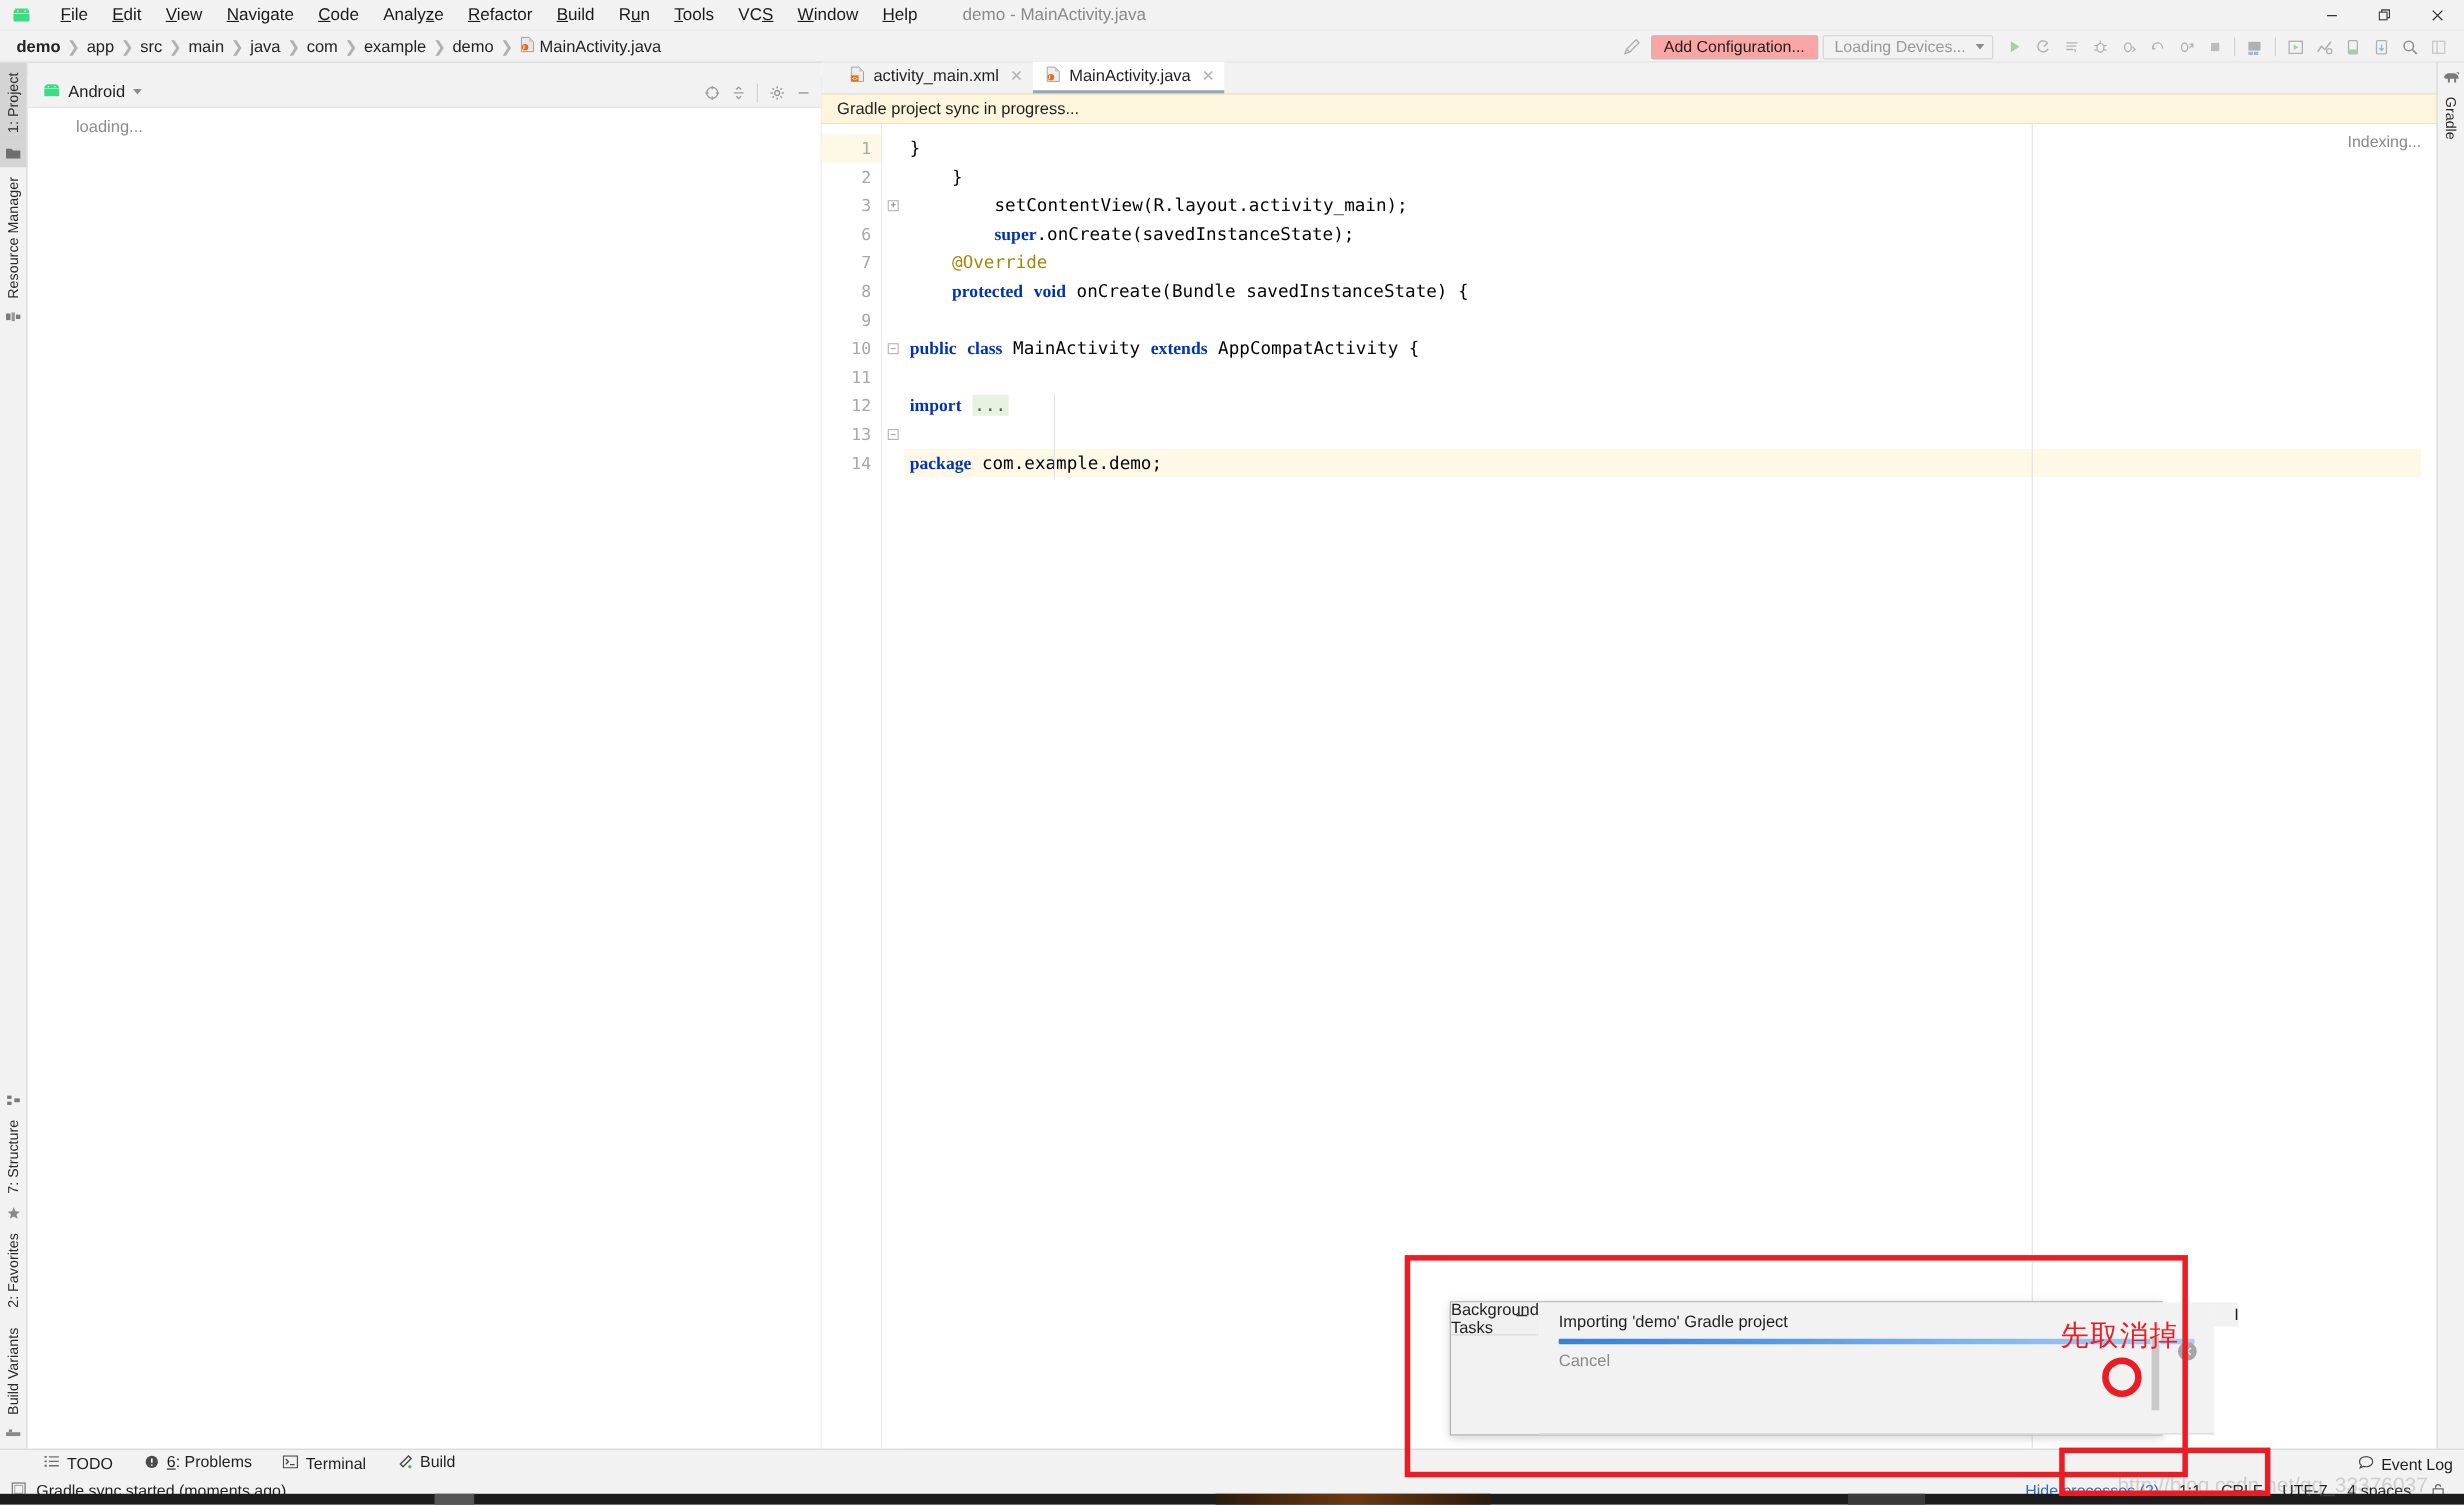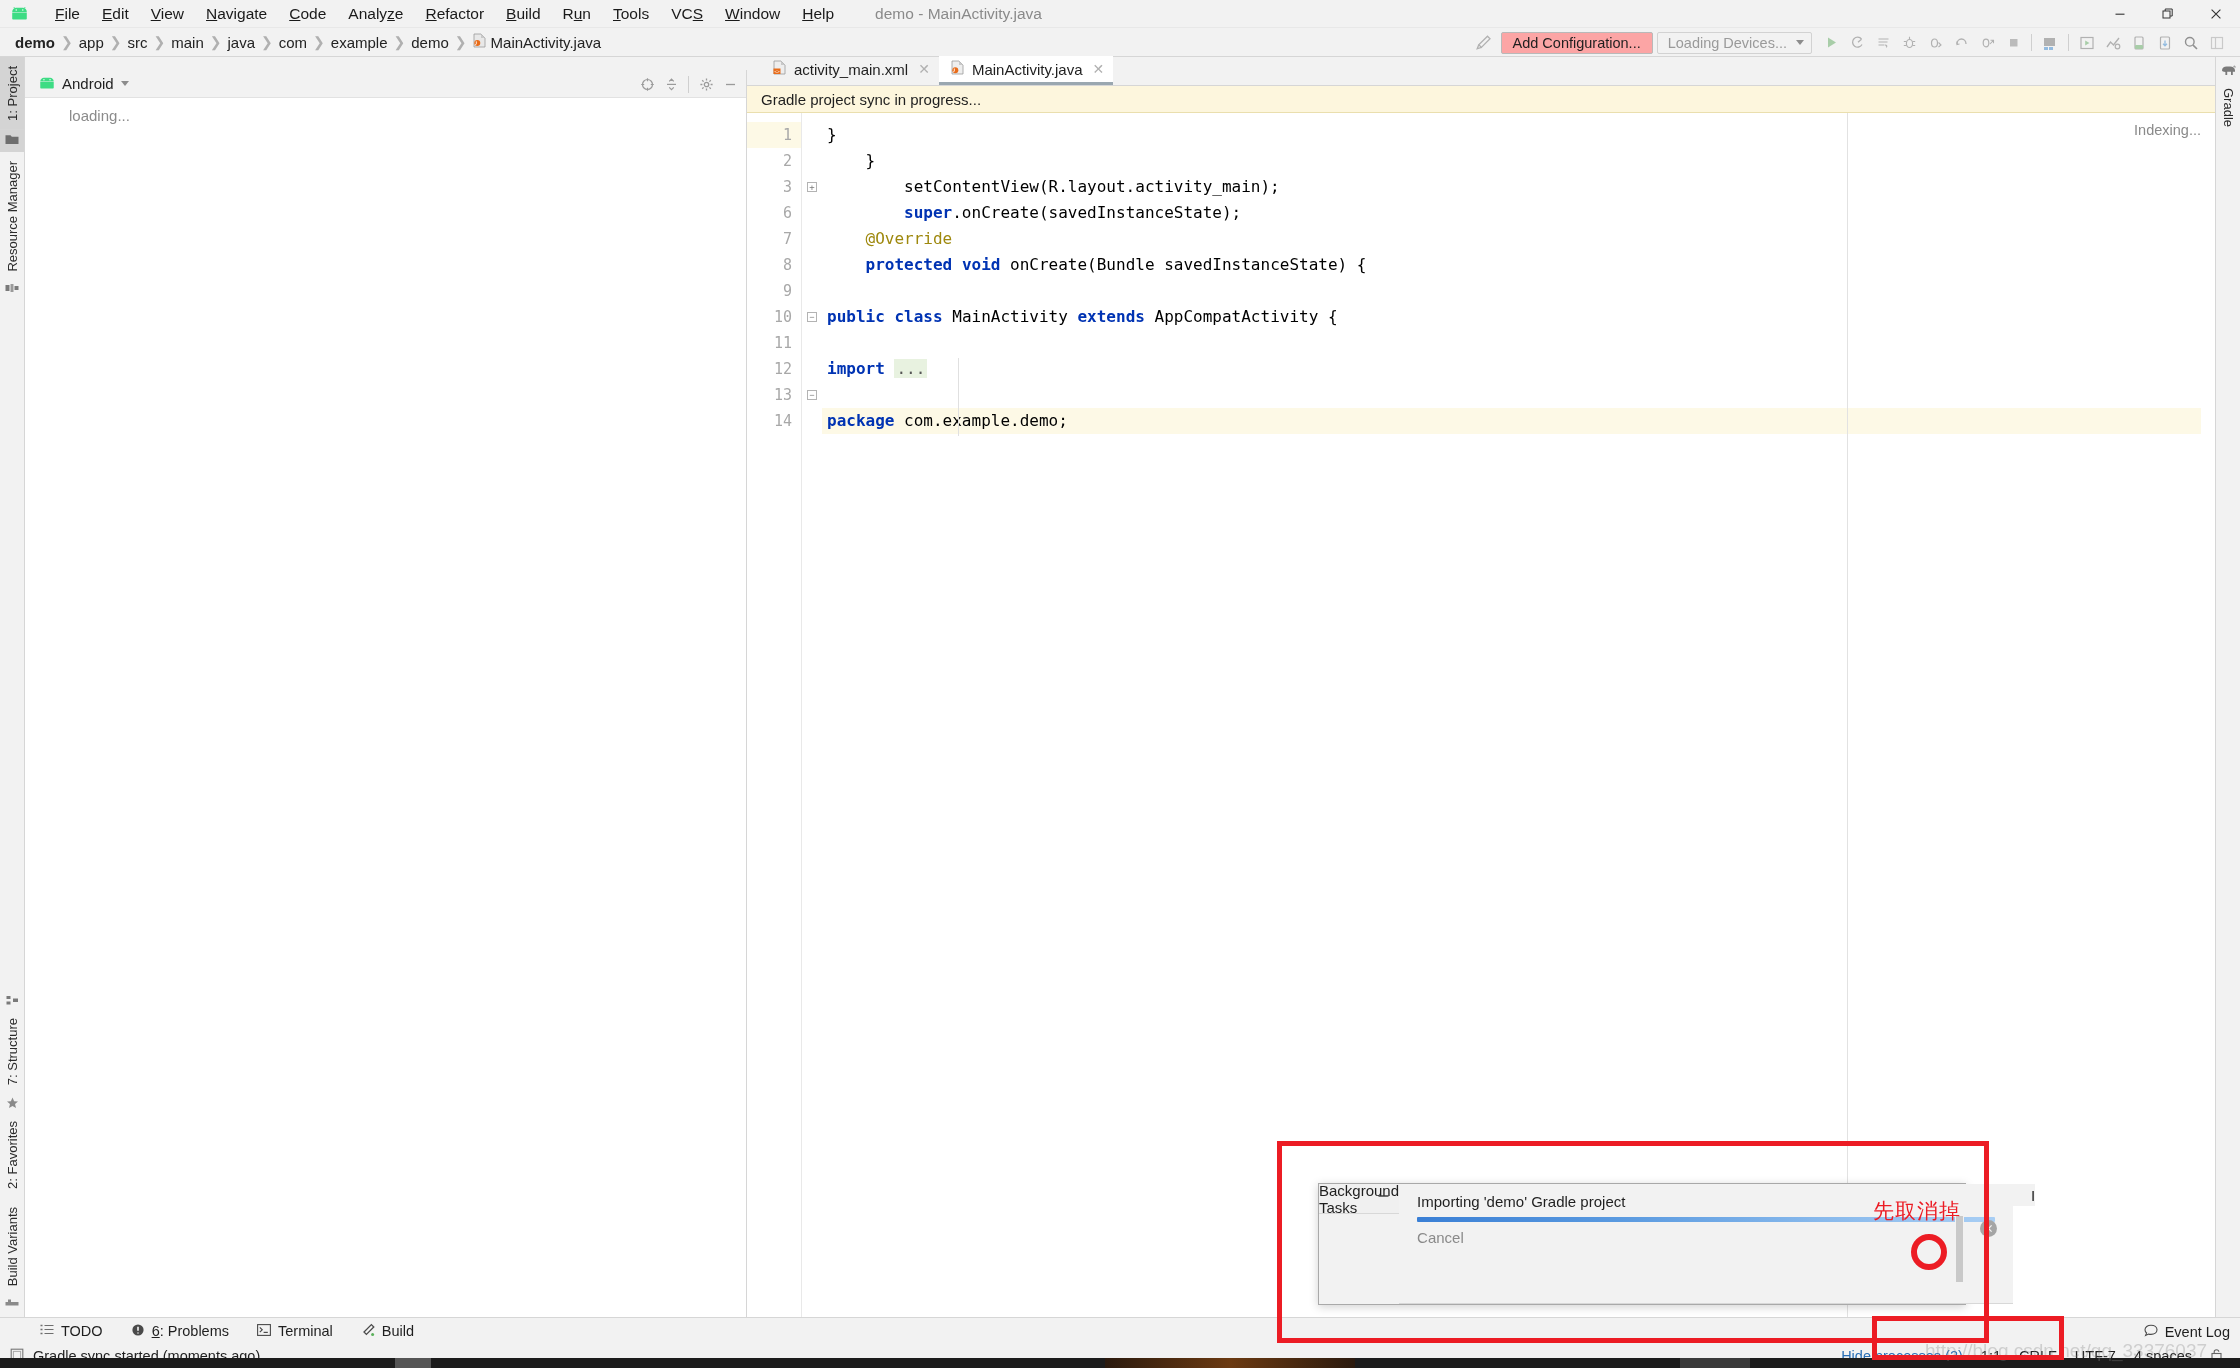--- a/index.html
+++ b/index.html
@@ -218,21 +218,21 @@
   }
   .code-col { flex: 1 1 auto; padding-top: 9px; position: relative; min-width: 0; }
   .cline {
     height: 26px; line-height: 26px;
     font-size: 16px;
     font-family: "DejaVu Sans Mono", monospace;
     white-space: pre; color: #000;
     padding-left: 5px;
   }
   .cline.cur { background: #fdf9e6; }
-  .kw { color: #0033b3; font-weight: bold; }
+  .kw { color: #0033b3; font-weight: bold; font-family: Liberation Serif, serif; }
   .ann { color: #9e880d; }
   .fold-ph { background: #e8f2e0; padding: 0 2px; color: #555; }
   .indent-guide {
     position: absolute; width: 1px; background: #e0e0e0;
   }
   .right-margin-line {
     position: absolute; top: 0; bottom: 0; width: 1px; background: #e2e2e2;
   }
   .indexing-badge {
     position: absolute; top: 8px; right: 8px;
@@ -360,21 +360,21 @@
   .annot-box {
     position: absolute; border: 5px solid #ec1c24;
     z-index: 60; pointer-events: none;
   }
   .annot-circle {
     position: absolute; border: 6px solid #ec1c24; border-radius: 50%;
     z-index: 70; pointer-events: none;
   }
   .annot-text {
     position: absolute; color: #ec1c24;
-    font-size: 21px; font-family: Liberation Sans, sans-serif;
+    font-size: 26px; font-family: Liberation Sans, sans-serif;
     z-index: 70; white-space: nowrap; letter-spacing: 1px;
   }
 
   .watermark {
     position: absolute; z-index: 55;
     font-size: 19px; color: rgba(130,130,130,.32);
     white-space: nowrap; pointer-events: none;
     font-family: "Liberation Sans", sans-serif;
   }
 </style>

